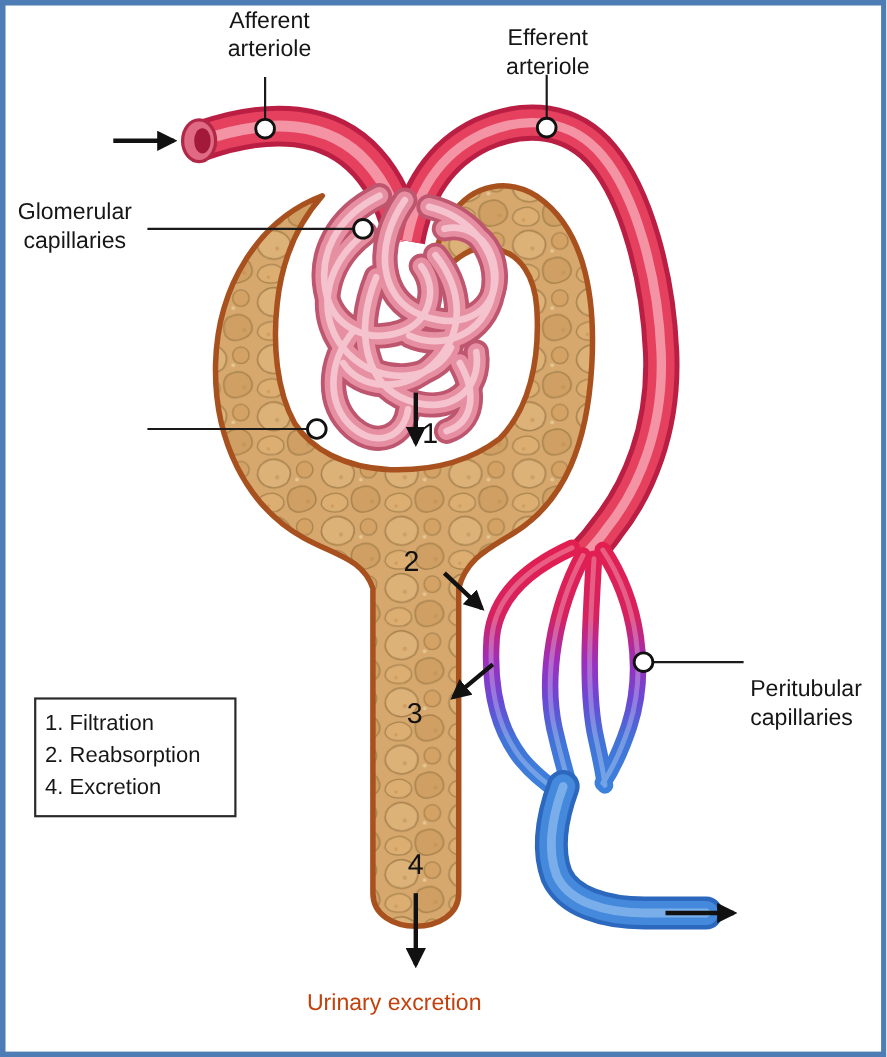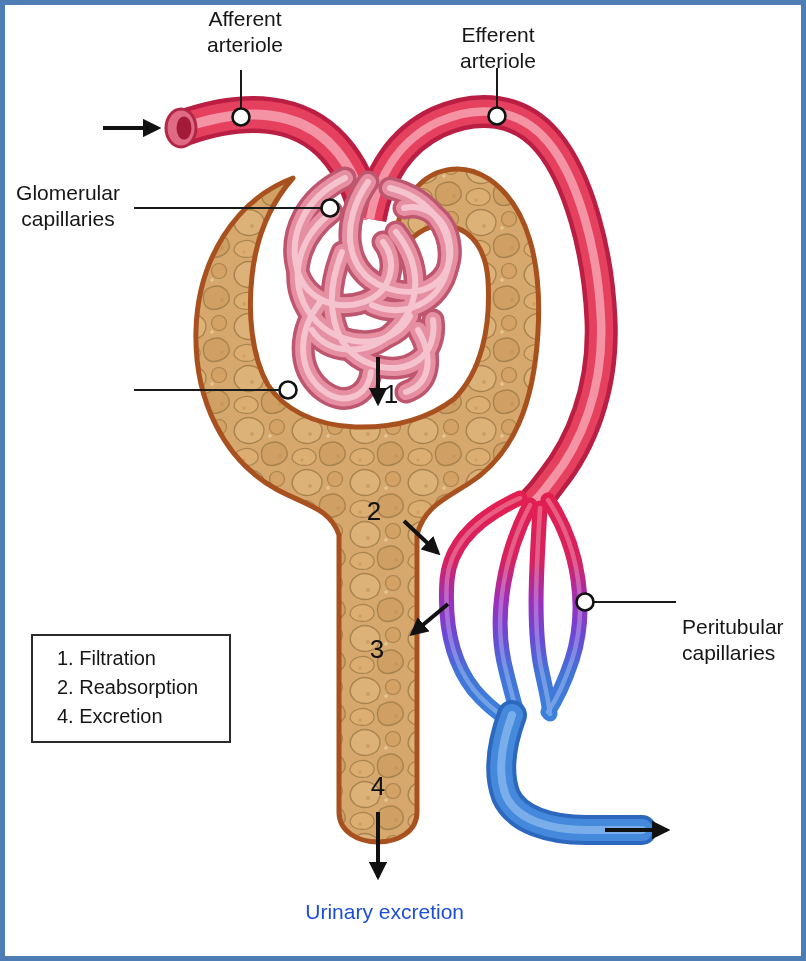--- a/index.html
+++ b/index.html
@@ -17,26 +17,26 @@
     font-size:21px; line-height:1.22; text-align:center; white-space:pre-line;
   }
   .lbl-left { text-align:left; }
   .num {
     position:absolute; z-index:20; color:#111;
     font-size:26px; transform:translate(-50%,-50%);
   }
   .legend-box {
     position:absolute; left:31px; top:634px; width:162px; z-index:20;
     border:2px solid #2a2a2a; background:#ffffff;
-    padding:8px 10px 10px 24px;
+    padding:8px 10px 10px 8px;
     font-size:20px; line-height:29px; color:#161616; text-align:left;
   }
   .footer-line1 {
-    position:absolute; left:264px; top:900px; width:200px; z-index:20;
-    font-size:21px; color:#1d4ed8; text-align:right; white-space:nowrap;
+    position:absolute; left:279px; top:900px; width:200px; z-index:20;
+    font-size:21px; color:#c2410c; text-align:left; white-space:nowrap;
   }
   .footer-line2 {
     position:absolute; left:103px; top:928px; width:602px; z-index:20;
     font-size:21.5px; color:#161616; text-align:center; white-space:nowrap;
   }
 </style>
 </head>
 <body>
 
 <div class="page">

